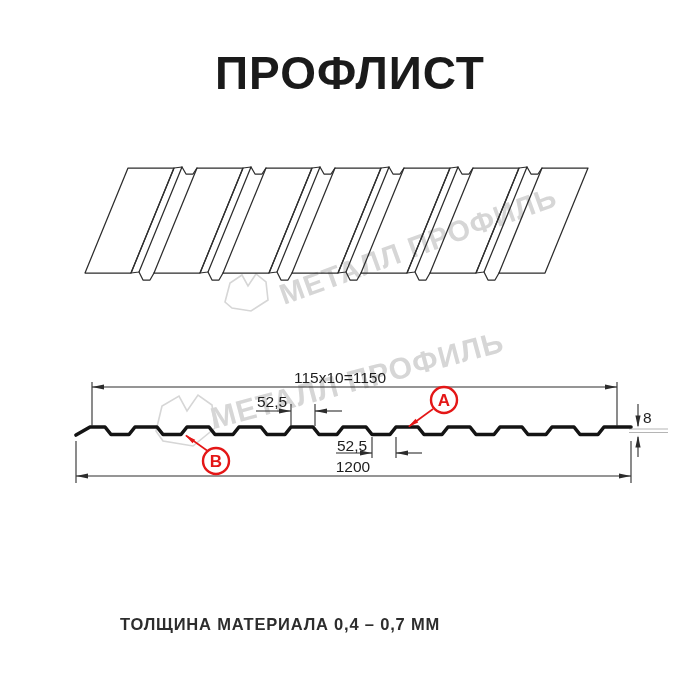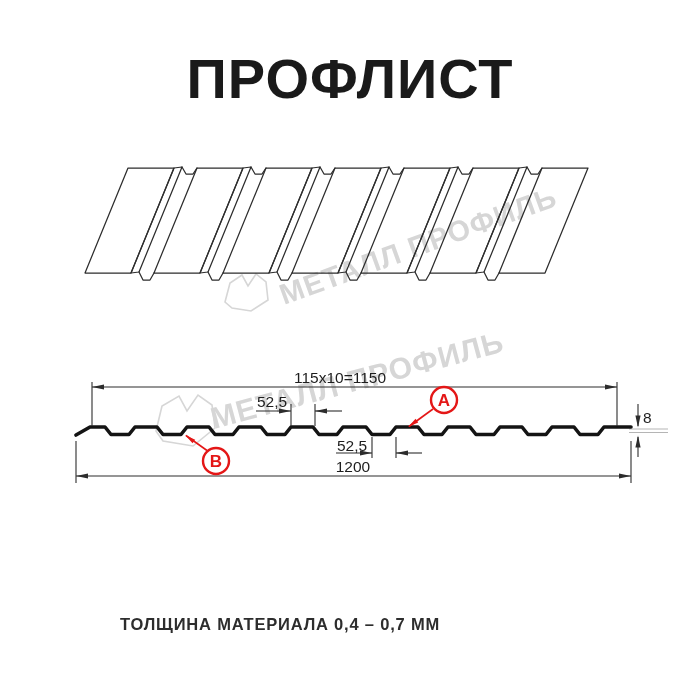--- a/index.html
+++ b/index.html
@@ -4,21 +4,21 @@
 <style>
   html,body{margin:0;padding:0;}
   body{
     width:700px;height:700px;background:#ffffff;
     font-family:"Liberation Sans", sans-serif;
     position:relative;overflow:hidden;
   }
   .page{position:absolute;inset:0;background:#ffffff;}
   .header{position:absolute;top:48px;left:0;width:700px;text-align:center;}
   .title{
-    font-size:56px;font-weight:bold;color:#1a1a1a;
+    font-size:46px;font-weight:bold;color:#1a1a1a;
     letter-spacing:1px;line-height:1.1;margin:0;
   }
   .subtitle{
     margin-top:8px;font-size:16px;font-weight:bold;color:#222222;letter-spacing:1px;
   }
   .drawing-svg{position:absolute;left:0;top:0;width:700px;height:700px;}
   .footer{
     position:absolute;top:615px;left:0;width:560px;text-align:center;
     font-size:16.5px;font-weight:600;color:#2d2d2d;letter-spacing:0.8px;
   }

